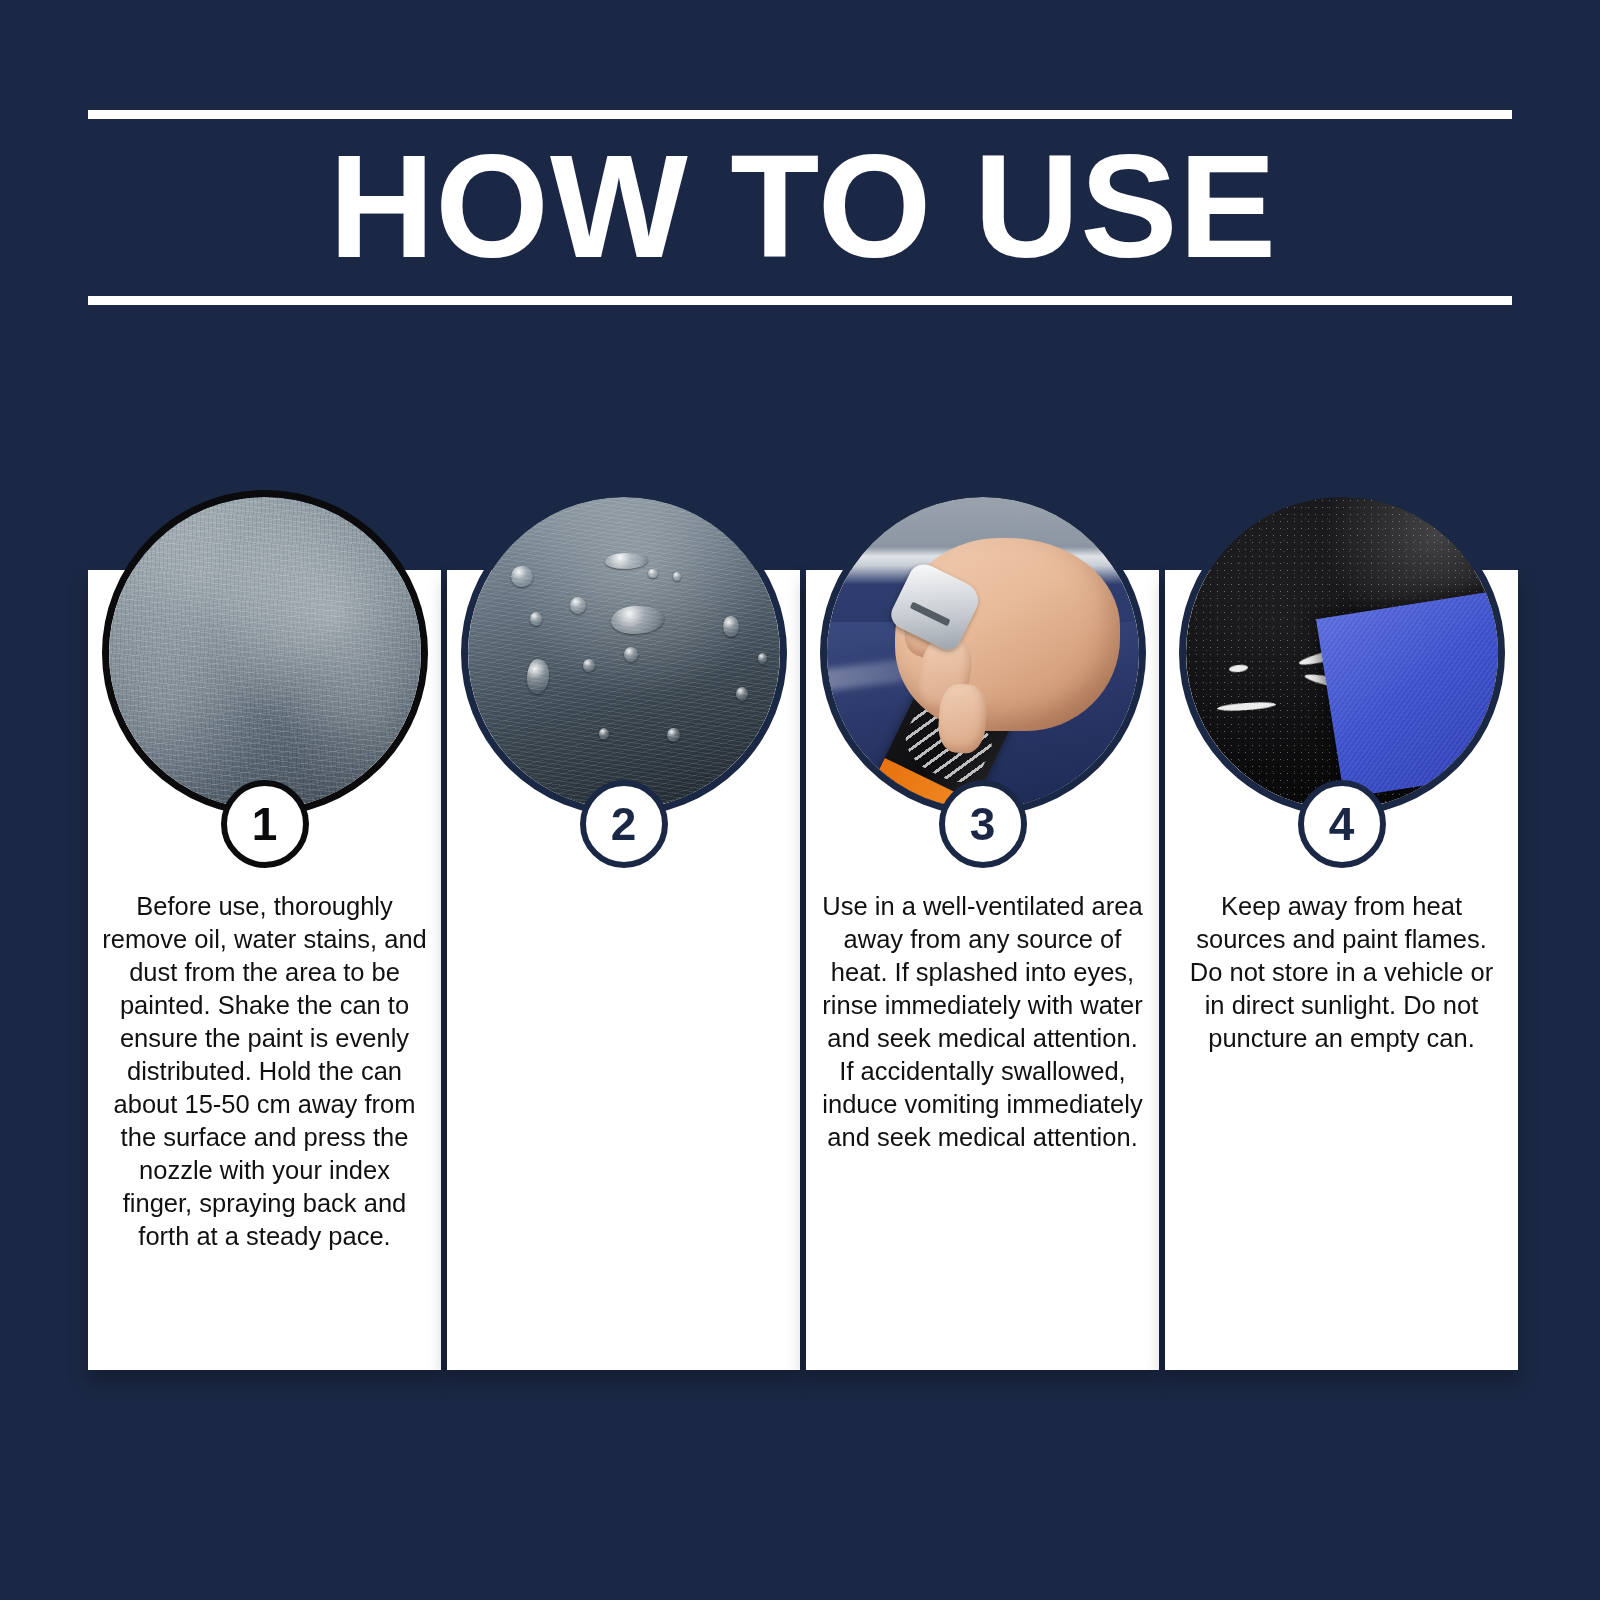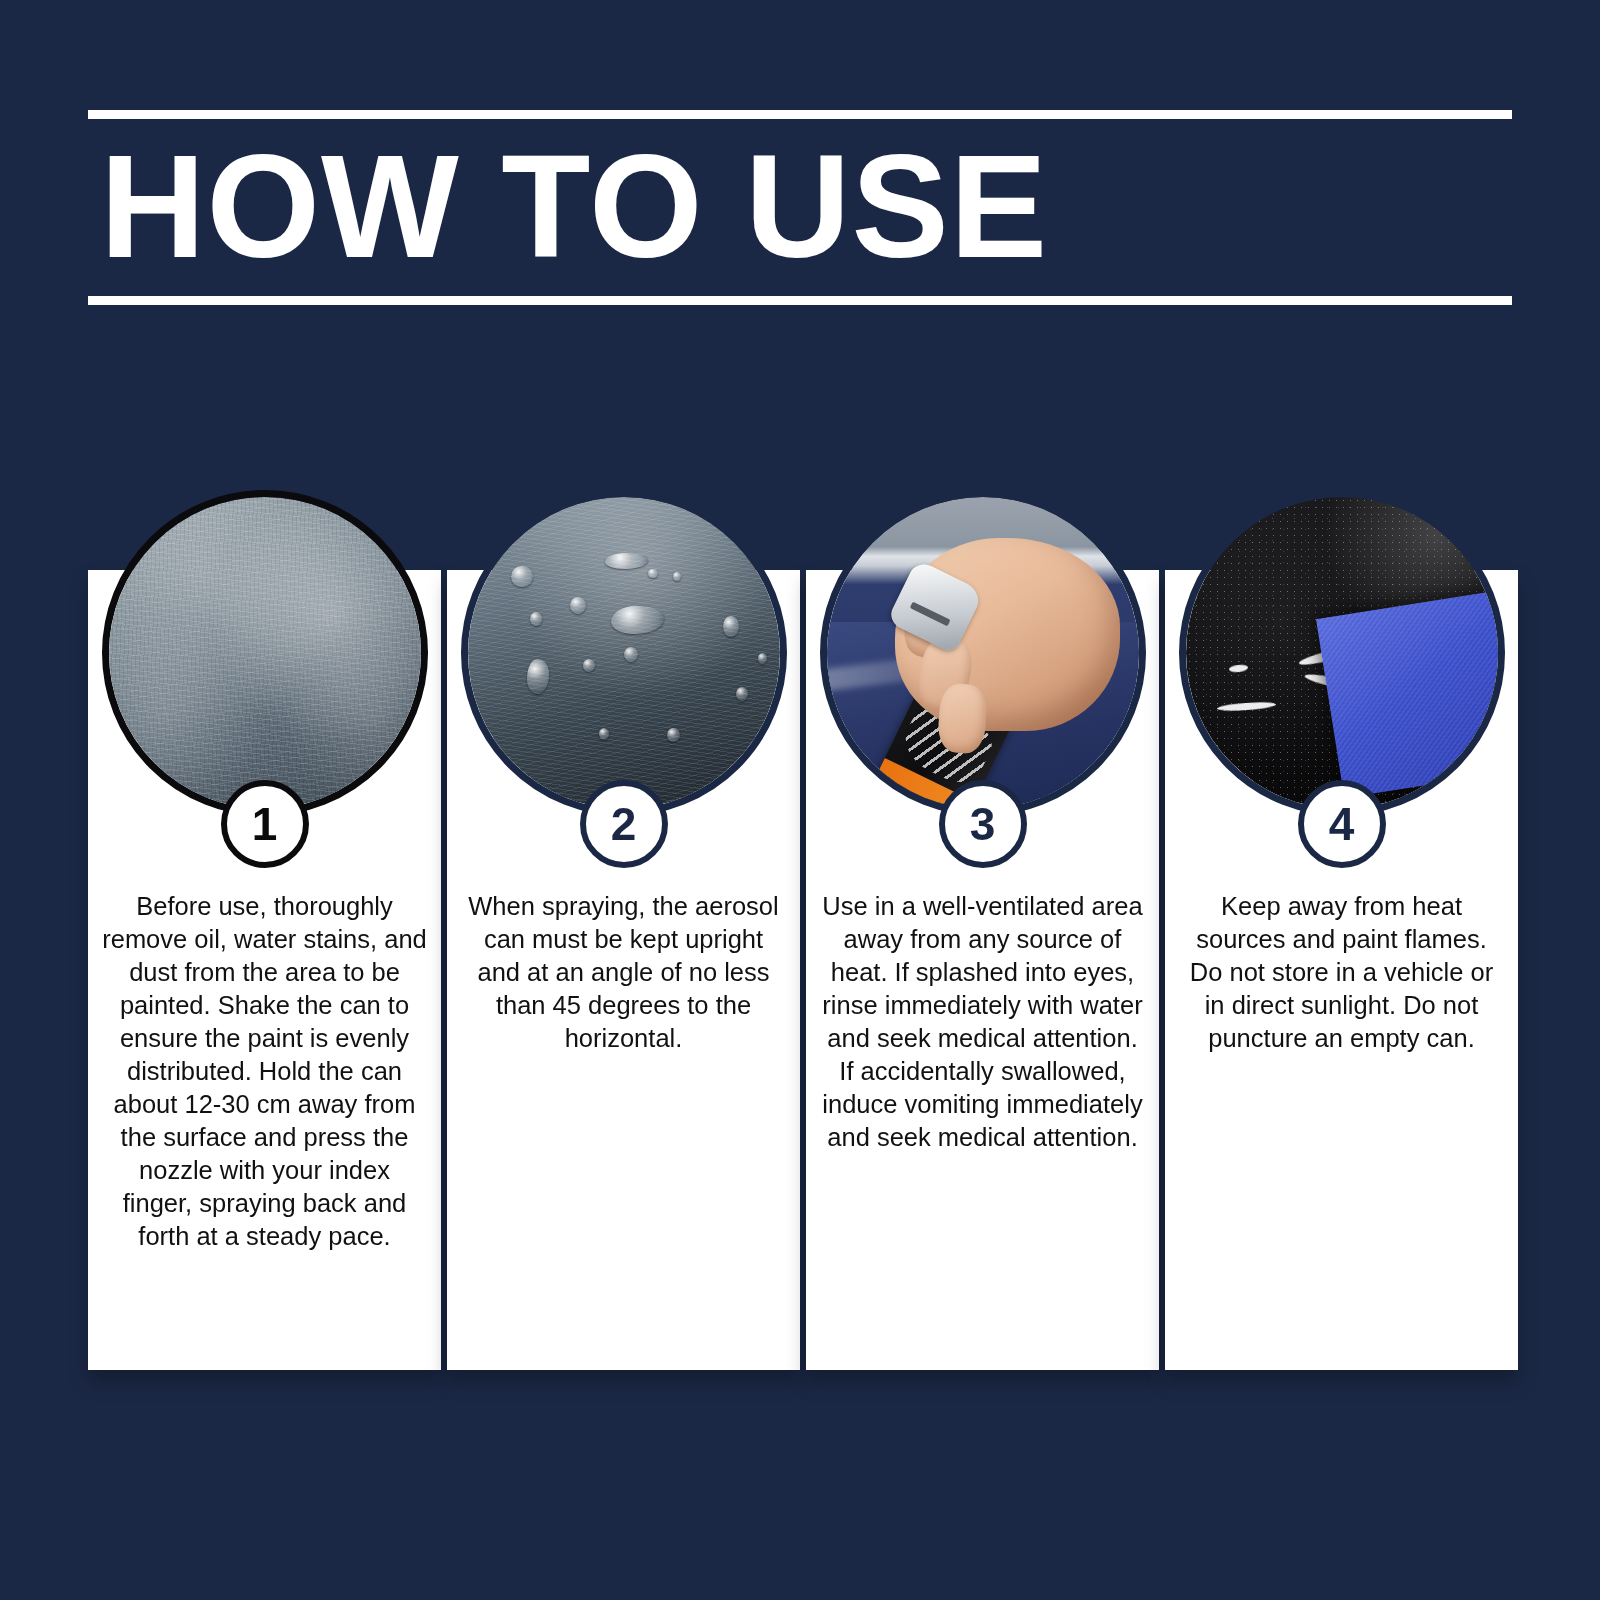--- a/index.html
+++ b/index.html
@@ -27,23 +27,24 @@
     position: absolute;
     left: 0;
     width: 1424px;
     height: 9px;
     background: #ffffff;
   }
   .rule-top { top: 0; }
   .rule-bottom { top: 186px; }
   .header-title {
     position: absolute;
-    left: 12px;
+    left: 3px;
     top: 8px;
     width: 1424px;
+    text-align: center;
     color: #ffffff;
     font-size: 146px;
     font-weight: bold;
     line-height: 178px;
     letter-spacing: 1px;
     white-space: nowrap;
     font-family: "Liberation Sans", sans-serif;
   }
 
   
@@ -326,21 +327,21 @@
 </div>
 
 <div class="steps">
 
   <div class="step">
     <div class="card"></div>
     <div class="photo-wrap ring-black">
       <div class="photo pic-scratched"></div>
     </div>
     <div class="badge b-black">1</div>
-    <div class="step-text">Before use, thoroughly remove oil, water stains, and dust from the area to be painted. Shake the can to ensure the paint is evenly distributed. Hold the can about 12-30 cm away from the surface and press the nozzle with your index finger, spraying back and forth at a steady pace.</div>
+    <div class="step-text">Before use, thoroughly remove oil, water stains, and dust from the area to be painted. Shake the can to ensure the paint is evenly distributed. Hold the can about 15-50 cm away from the surface and press the nozzle with your index finger, spraying back and forth at a steady pace.</div>
   </div>
 
   <div class="step">
     <div class="card"></div>
     <div class="photo-wrap ring-navy">
       <div class="photo pic-droplets">
         <div class="drop" style="left:14%;top:22%;width:7%;height:7%;"></div>
         <div class="drop" style="left:33%;top:32%;width:5%;height:5.5%;"></div>
         <div class="drop blob" style="left:46%;top:35%;width:17%;height:9%;"></div>
         <div class="drop blob" style="left:44%;top:18%;width:14%;height:5%;"></div>
@@ -351,21 +352,20 @@
         <div class="drop" style="left:82%;top:38%;width:5%;height:7%;"></div>
         <div class="drop" style="left:86%;top:61%;width:4%;height:4.5%;"></div>
         <div class="drop" style="left:64%;top:74%;width:4%;height:4.5%;"></div>
         <div class="drop" style="left:42%;top:74%;width:3.5%;height:4%;"></div>
         <div class="drop" style="left:93%;top:50%;width:3%;height:3.5%;"></div>
         <div class="drop" style="left:58%;top:23%;width:3%;height:3%;"></div>
         <div class="drop" style="left:66%;top:24%;width:2.5%;height:3%;"></div>
       </div>
     </div>
     <div class="badge b-navy">2</div>
-    <div class="step-text">When spraying, the aerosol can must be kept upright and at an angle of no less than 45 degrees to the horizontal.</div>
   </div>
 
   <div class="step">
     <div class="card"></div>
     <div class="photo-wrap ring-navy">
       <div class="photo pic-spray">
         <div class="car-body"></div>
         <div class="car-glint"></div>
         <div class="can">
           <div class="can-top-band"></div>

